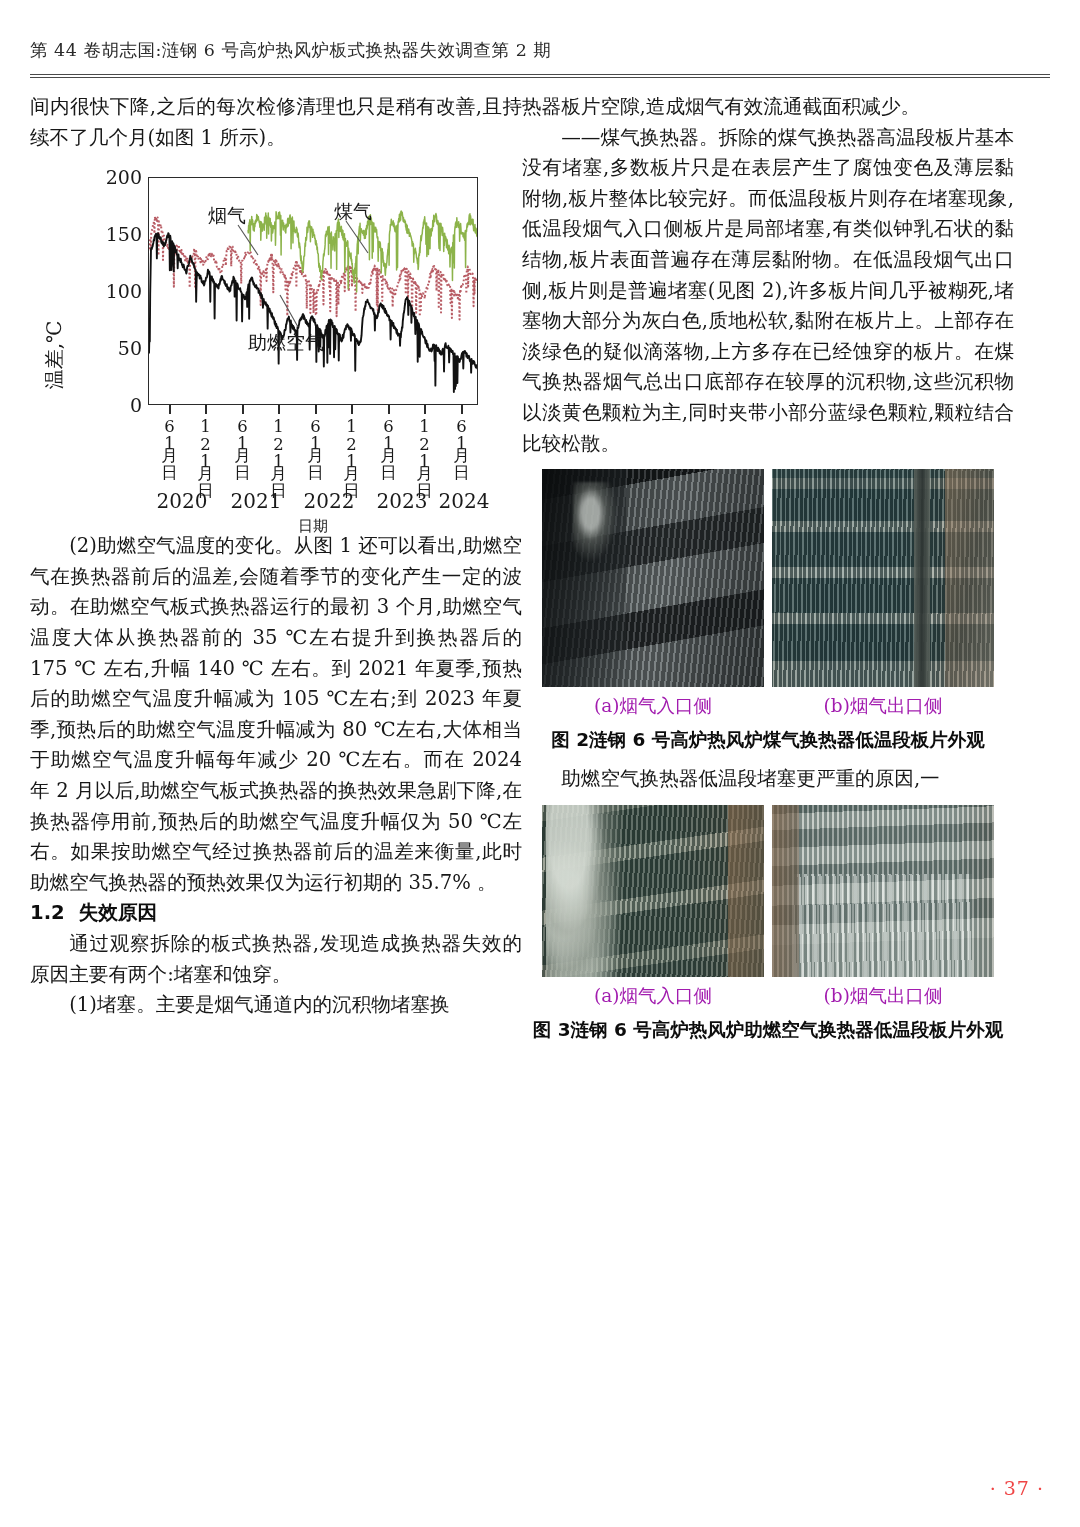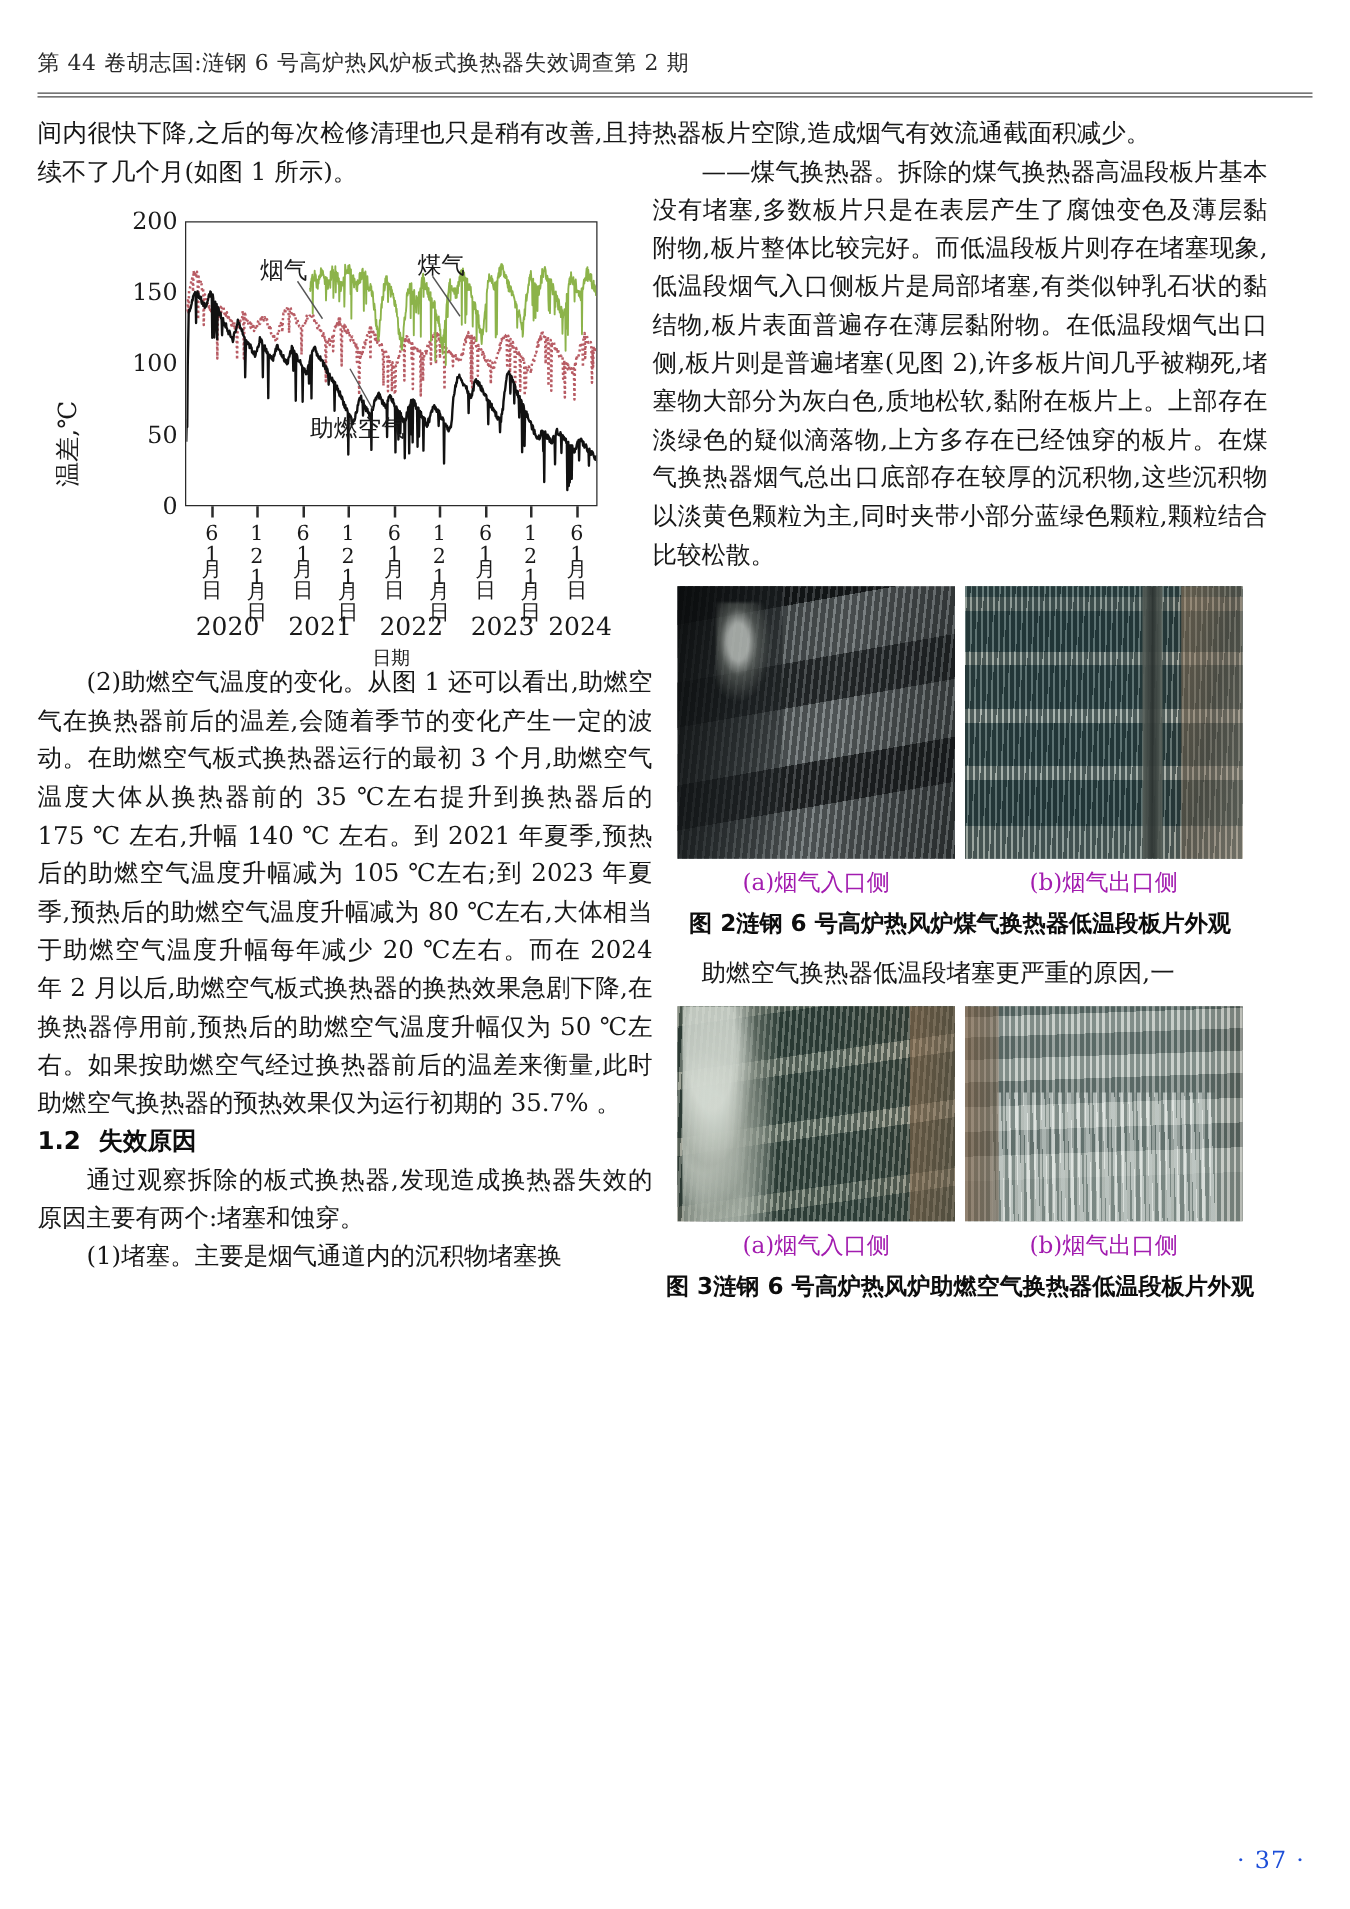--- a/index.html
+++ b/index.html
@@ -169,21 +169,21 @@
     content:""; position:absolute; left:10%; top:40%; width:80%; height:60%;
     background:repeating-linear-gradient(88deg, rgba(236,241,238,.55) 0 3px, rgba(120,134,130,.25) 3px 7px);
   }
   .ph-d::after{
     content:""; position:absolute; left:0; top:0; width:12%; height:100%;
     background:linear-gradient(95deg, rgba(126,98,72,.65), rgba(96,80,62,.5));
   }
 
   .pagenum {
     position:absolute; right:36px; bottom:28px;
-    font-size:19px; color:#1d4ed8; letter-spacing:1px;
+    font-size:19px; color:#ef4444; letter-spacing:1px;
   }
 </style>
 </head>
 <body>
 
 <div class="page">
 
   <div class="runhead">
     <span>第 44 卷</span>
     <span class="mid">胡志国:涟钢 6 号高炉热风炉板式换热器失效调查</span>

